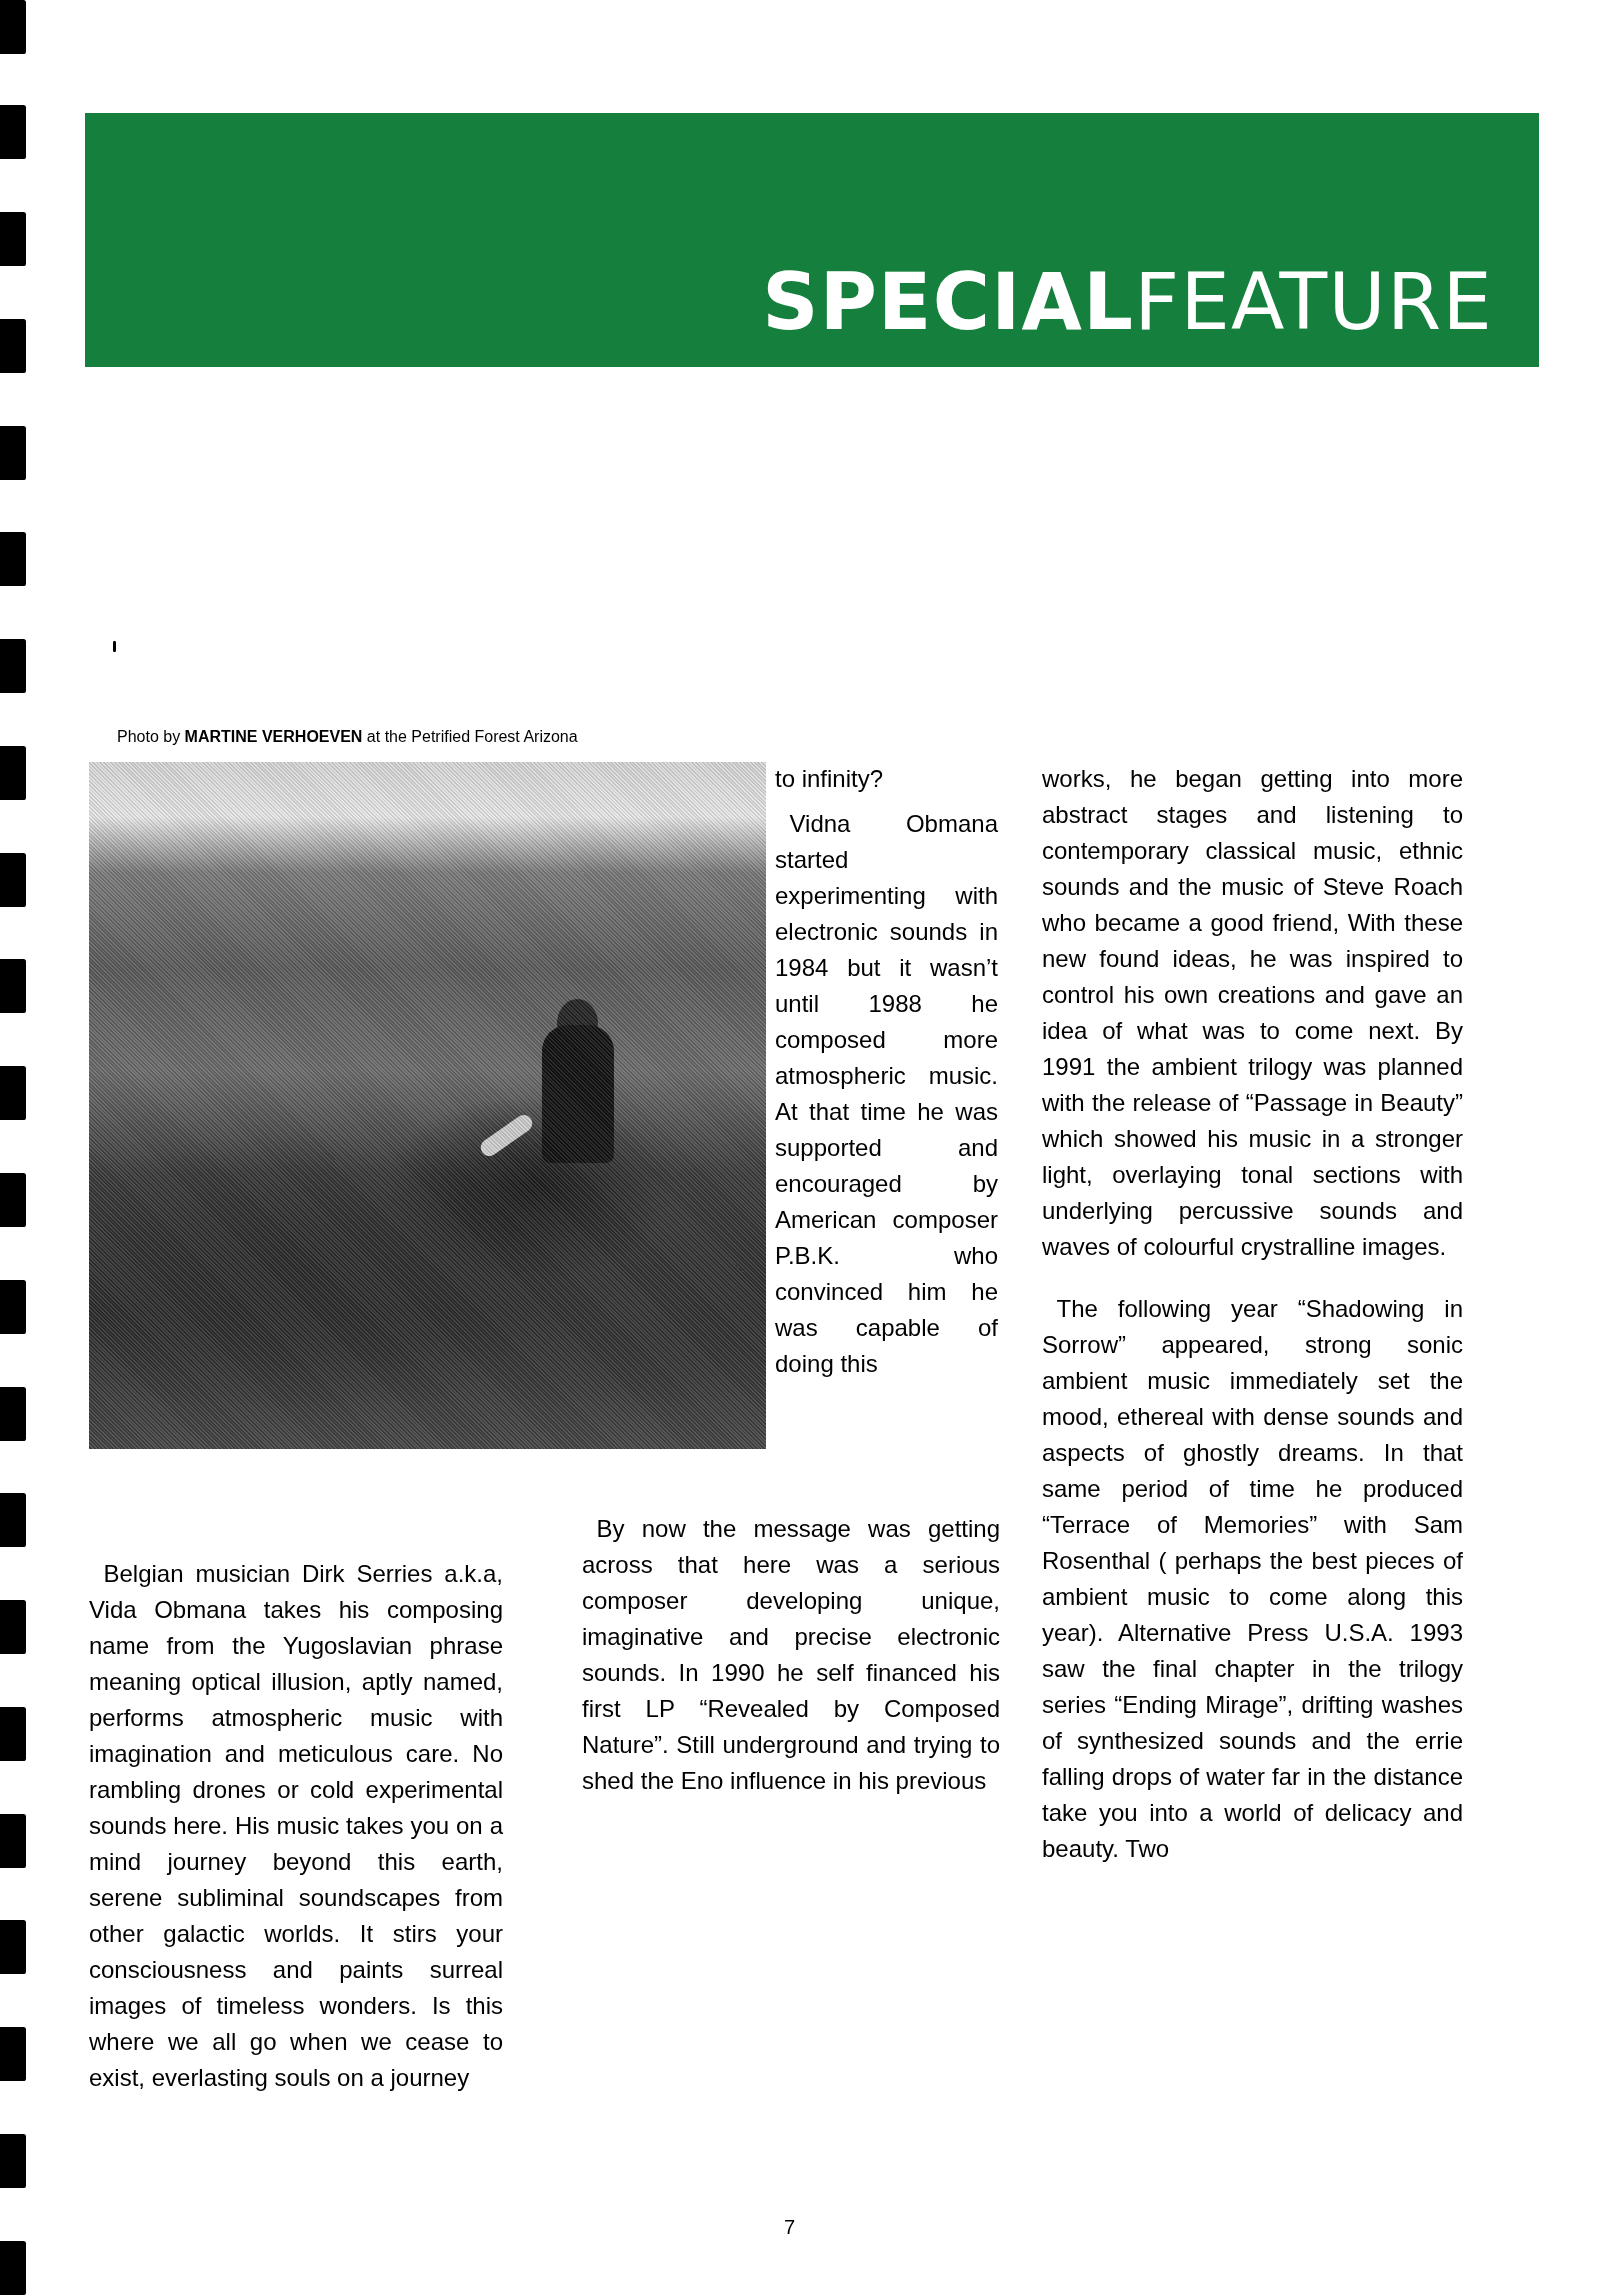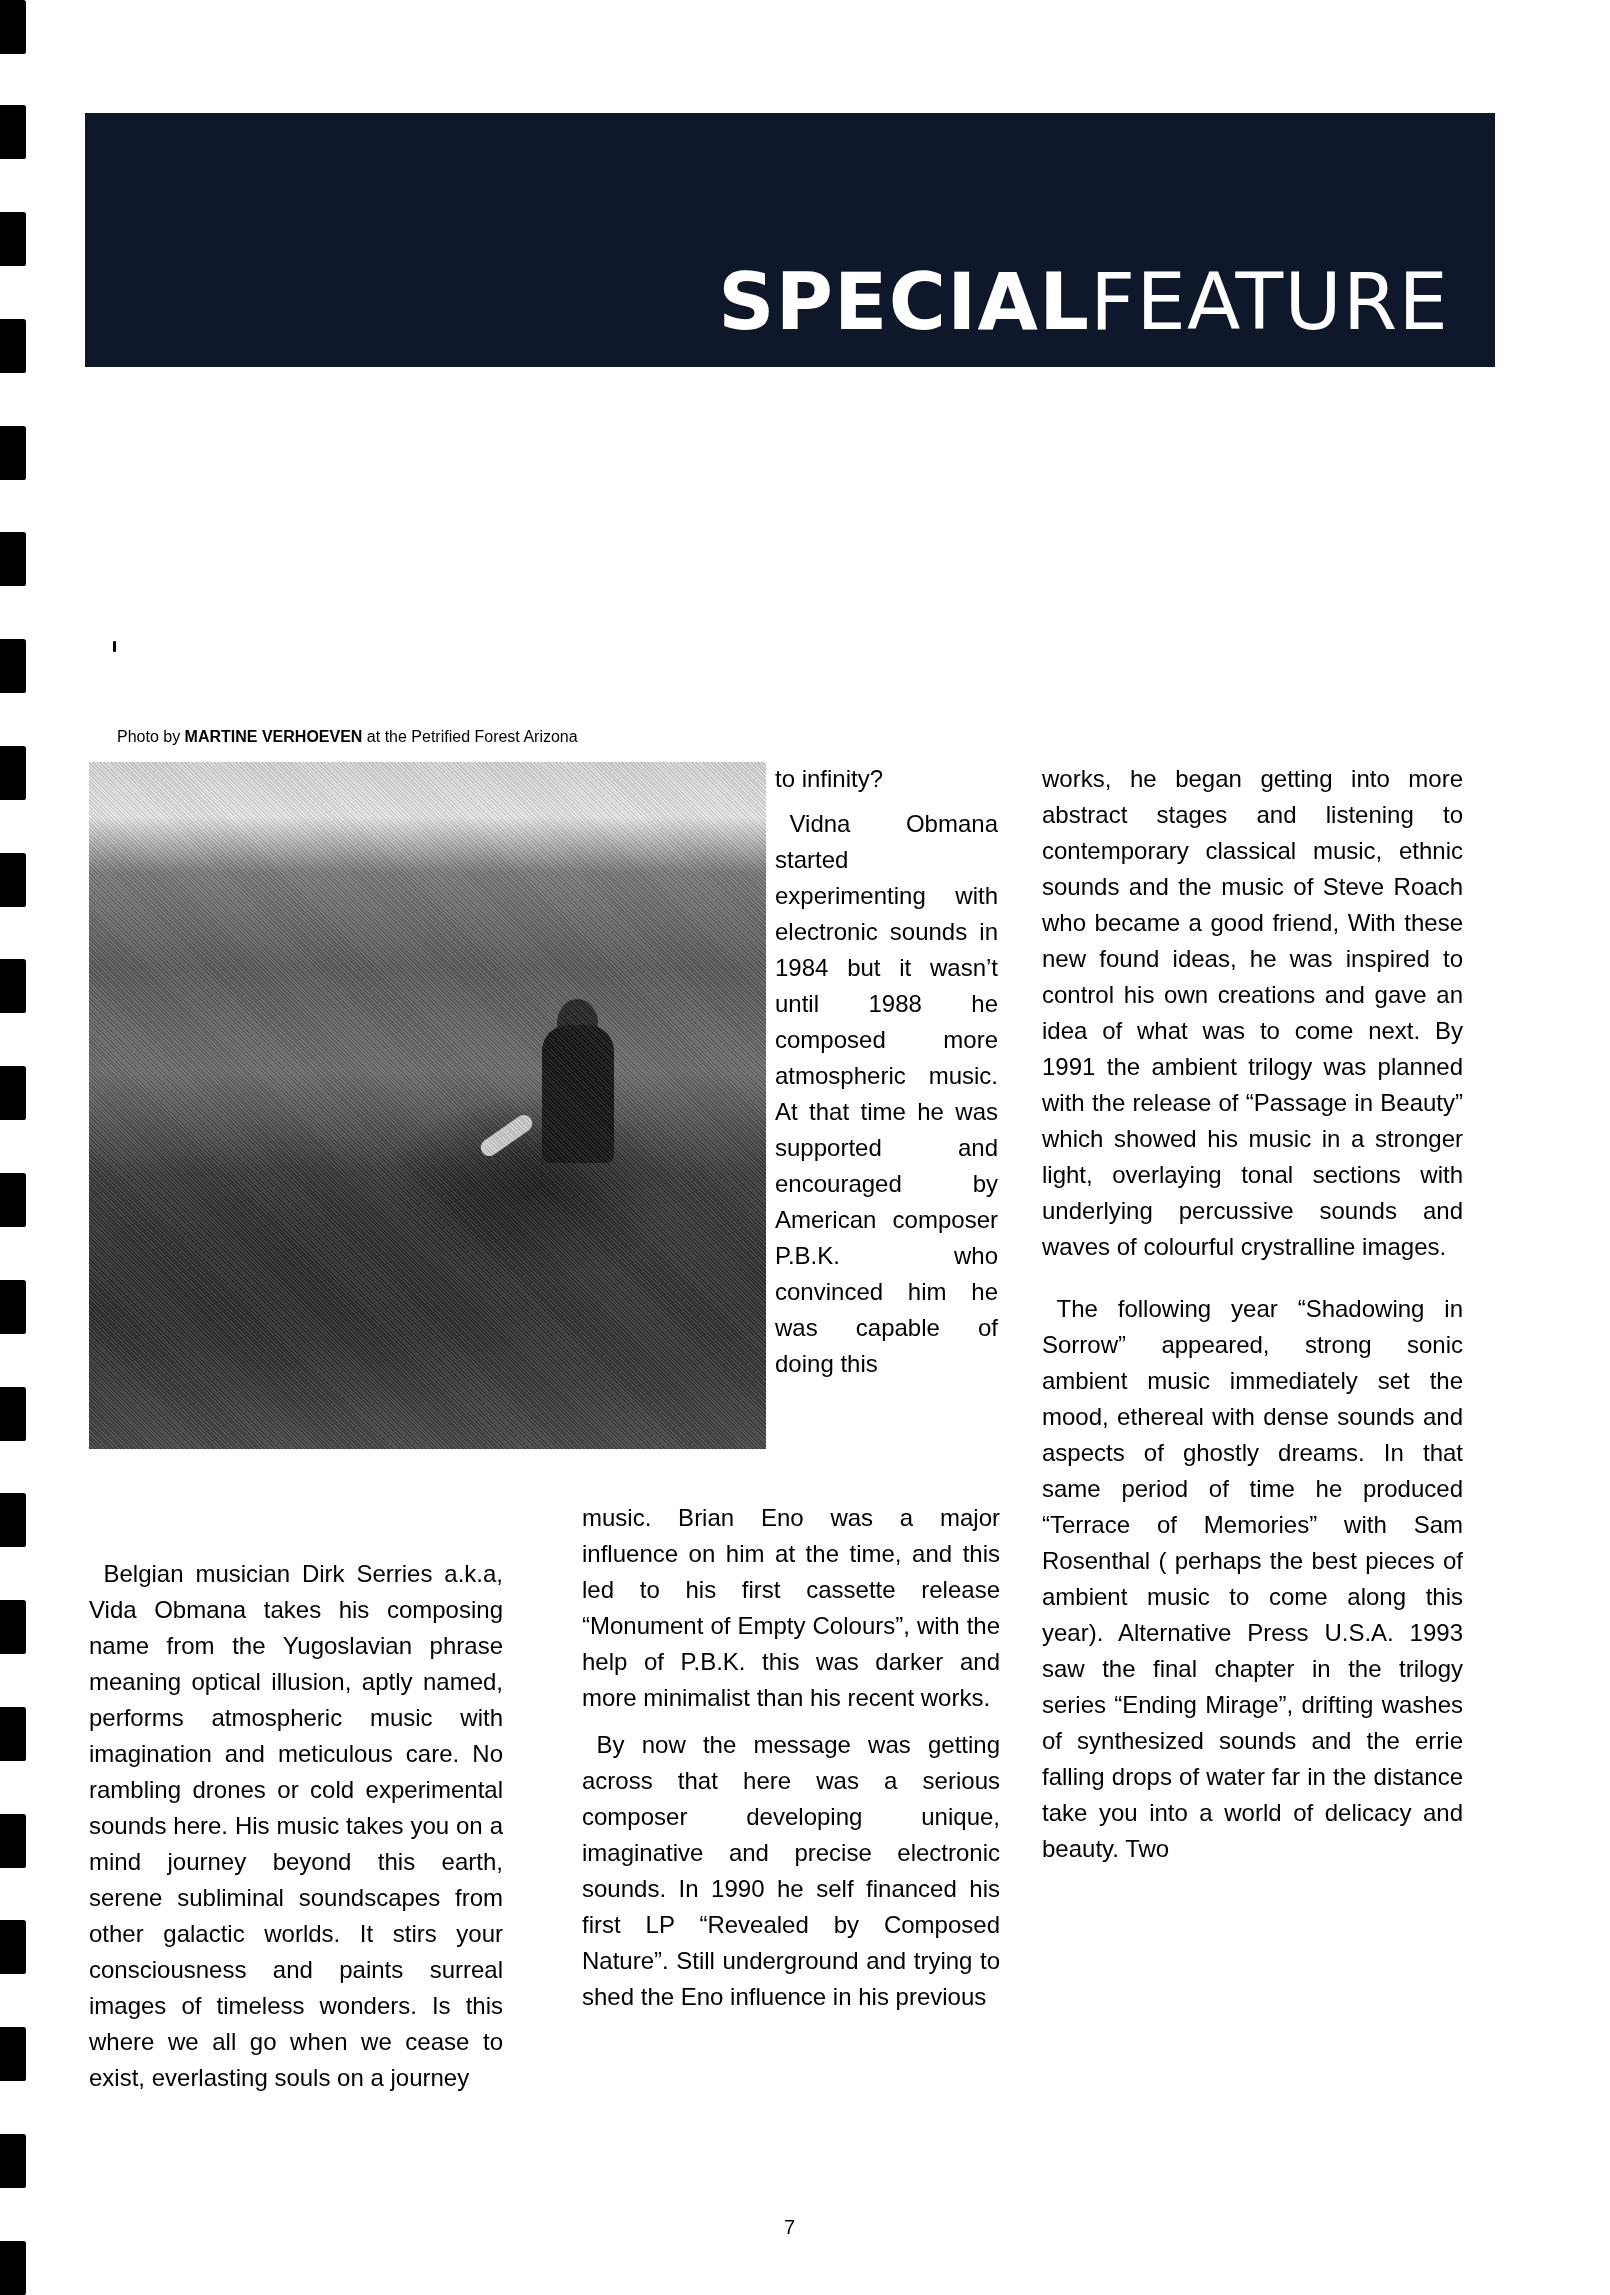--- a/index.html
+++ b/index.html
@@ -3,21 +3,21 @@
 <meta charset="utf-8">
 <style>
   html, body { margin:0; padding:0; background:#ffffff; }
   body { width:1610px; height:2295px; position:relative; overflow:hidden; color:#000; font-family:"DejaVu Sans", sans-serif; }
 
   
   .binding { position:absolute; left:0; top:0; width:29px; height:2295px; }
   .hole { position:absolute; left:0; width:26px; height:54px; background:#000; border-radius:0 2.6px 2.6px 0; }
 
   
-  .banner { position:absolute; left:85px; top:113px; width:1410px; height:254px; background:#0f172a; }
+  .banner { position:absolute; left:85px; top:113px; width:1410px; height:254px; background:#15803d;padding-left:44px; }
   .banner-title { position:absolute; right:46px; bottom:26px; color:#fff; font-family:"DejaVu Sans", sans-serif; font-size:78px; letter-spacing:1.3px; line-height:1; white-space:nowrap; }
   .banner-title .bold { font-weight:bold; }
   .banner-title .light { font-weight:normal; }
 
   
   .headline { position:absolute; left:89px; top:394px; font-family:"DejaVu Sans", sans-serif; font-weight:bold; font-size:137px; line-height:125px; letter-spacing:-2.6px; }
   .headline .line2 { display:block; padding-left:118px; }
   .stray-mark { position:absolute; left:113px; top:641px; width:3.3px; height:10.5px; background:#000; border-radius:1.3px; }
 
   
@@ -99,21 +99,20 @@
 <div class="col col-mid-narrow">
   <p>to infinity?</p>
   <p class="indent">Vidna Obmana started experimenting with electronic sounds in 1984 but it wasn’t until 1988 he composed more atmospheric music. At that time he was supported and encouraged by American composer P.B.K. who convinced him he was capable of doing this</p>
 </div>
 
 <div class="col col-left">
   <p class="indent">Belgian musician Dirk Serries a.k.a, Vida Obmana takes his composing name from the Yugoslavian phrase meaning optical illusion, aptly named, performs atmospheric music with imagination and meticulous care. No rambling drones or cold experimental sounds here. His music takes you on a mind journey beyond this earth, serene subliminal soundscapes from other galactic worlds. It stirs your consciousness and paints surreal images of timeless wonders.  Is this where we all go when we cease to exist, everlasting souls on a journey</p>
 </div>
 
 <div class="col col-mid">
-  <p>music. Brian Eno was a major influence on him at the time, and this led to his first cassette release “Monument of Empty Colours”, with the help of P.B.K. this was  darker and more minimalist than his recent works.</p>
   <p class="indent" style="margin-top:11px">By now the message was getting across that here was a serious composer developing unique, imaginative and precise electronic sounds. In 1990 he self financed his first LP “Revealed by Composed Nature”. Still underground and trying to shed the Eno influence in his previous</p>
 </div>
 
 <div class="col col-right">
   <p>works, he began getting into more abstract stages and listening to contemporary classical music, ethnic sounds and the music of Steve Roach who became a good friend, With these new found ideas, he was inspired to control his own creations and gave an idea of what was to come next. By 1991 the ambient trilogy was planned with the release of “Passage in Beauty” which showed his music in a stronger light, overlaying tonal sections with underlying percussive sounds and waves of colourful crystralline images.</p>
   <p class="indent" style="margin-top:26px">The following year “Shadowing in Sorrow” appeared, strong sonic ambient music immediately set the mood, ethereal with dense sounds and aspects of ghostly dreams.  In that same period of time he produced “Terrace of Memories” with Sam Rosenthal ( perhaps the best pieces of ambient music to come along this year). Alternative Press U.S.A. 1993 saw the final chapter in the trilogy series “Ending Mirage”, drifting washes of synthesized sounds and the errie falling drops of water far in the distance take you into a world of delicacy and beauty.  Two</p>
 </div>
 
 <div class="page-number">7</div>
 

